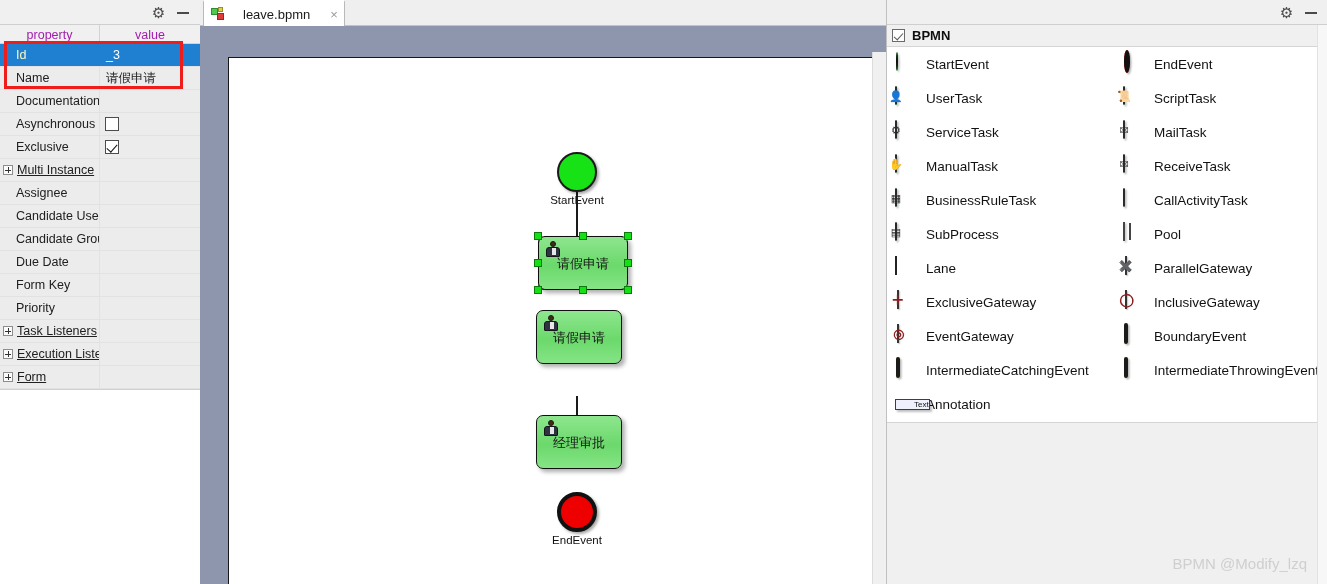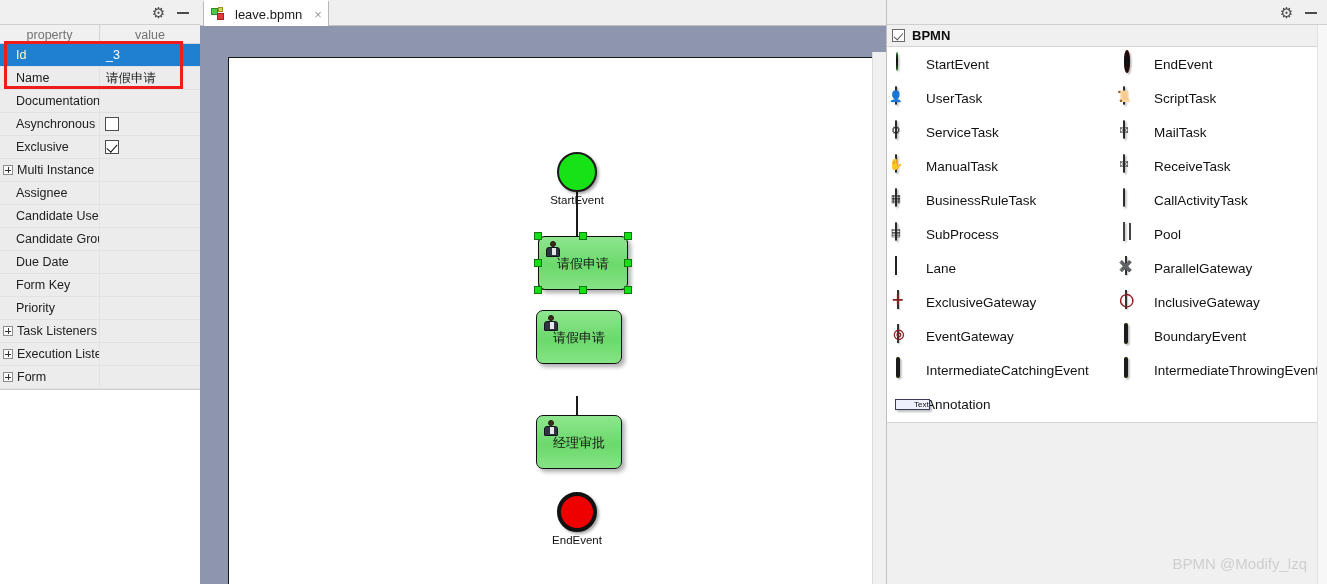--- a/index.html
+++ b/index.html
@@ -47,21 +47,21 @@
 
   
   #prop-header {
     position: absolute; left: 0; top: 25px; width: 200px; height: 19px;
     background: #f0f0f0;
     border-bottom: 1px solid #d3d3d3;
     box-sizing: border-box;
   }
   #prop-header .hcell {
     position: absolute; top: 0; height: 19px; line-height: 20px;
-    font-size: 12.5px; color: #737373; text-align: center;
+    font-size: 12.5px; color: #a21caf; text-align: center;
     box-sizing: border-box;
   }
   #hcell-prop { left: 0; width: 100px; border-right: 1px solid #d3d3d3; }
   #hcell-val  { left: 100px; width: 100px; }
 
   #prop-rows { position: absolute; left: 0; top: 44px; width: 200px; }
   .prow {
     position: relative; height: 23px; width: 200px;
     background: #ececec;
     border-bottom: 1px solid #e2e2e2;
@@ -69,21 +69,21 @@
   }
   .prow.sel { background: #1f7fd1; }
   .pname {
     position: absolute; left: 0; top: 0; width: 100px; height: 22px;
     line-height: 23px; font-size: 12.5px; color: #202020;
     padding-left: 16px; box-sizing: border-box;
     white-space: nowrap; overflow: hidden;
     border-right: 1px solid #e2e2e2;
   }
   .prow.sel .pname { color: #fef9c3; border-right-color:#1f7fd1; }
-  .pname.expandable { padding-left: 17px; }
+  .pname.expandable { padding-left: 17px; text-decoration: underline; }
   .expander {
     position: absolute; left: 3px; top: 6px;
     width: 10px; height: 10px;
     border: 1px solid #8d8d8d; background: #fbfbfb;
     box-sizing: border-box;
   }
   .expander:before {
     content:""; position:absolute; left:1px; top:3.5px; width:6px; height:1px; background:#333;
   }
   .expander:after {
@@ -133,21 +133,21 @@
     background: #efefef;
     border-bottom: 1px solid #c2c2c2;
     box-sizing: border-box;
   }
   #tab-leave {
     position: absolute; left: 3px; top: 0;
     height: 26px; box-sizing: border-box;
     background: #ffffff;
     border: 1px solid #b9b9b9; border-bottom: none; border-top: 2px solid #ffffff;
     padding: 0 6px 0 7px;
-    display: flex; align-items: center; gap: 10px;
+    display: flex; align-items: center; gap: 18px;
     cursor: pointer;
   }
   #tab-icon {
     width: 14px; height: 14px; position: relative; flex: none;
   }
   #tab-icon i { position: absolute; display:block; }
   #tab-icon .sq-g { left:0; top:1px; width:7px; height:7px; background:#4ec94e; border:1px solid #2e8b2e; box-sizing:border-box;}
   #tab-icon .sq-r { left:6px; top:6px; width:7px; height:7px; background:#e03b3b; border:1px solid #a52222; box-sizing:border-box;}
   #tab-icon .sq-y { left:7px; top:0px; width:5px; height:5px; background:#ddd04e; border:1px solid #9a8f22; box-sizing:border-box;}
   #tab-label { font-size: 13px; color: #1a1a1a; white-space: nowrap; }

